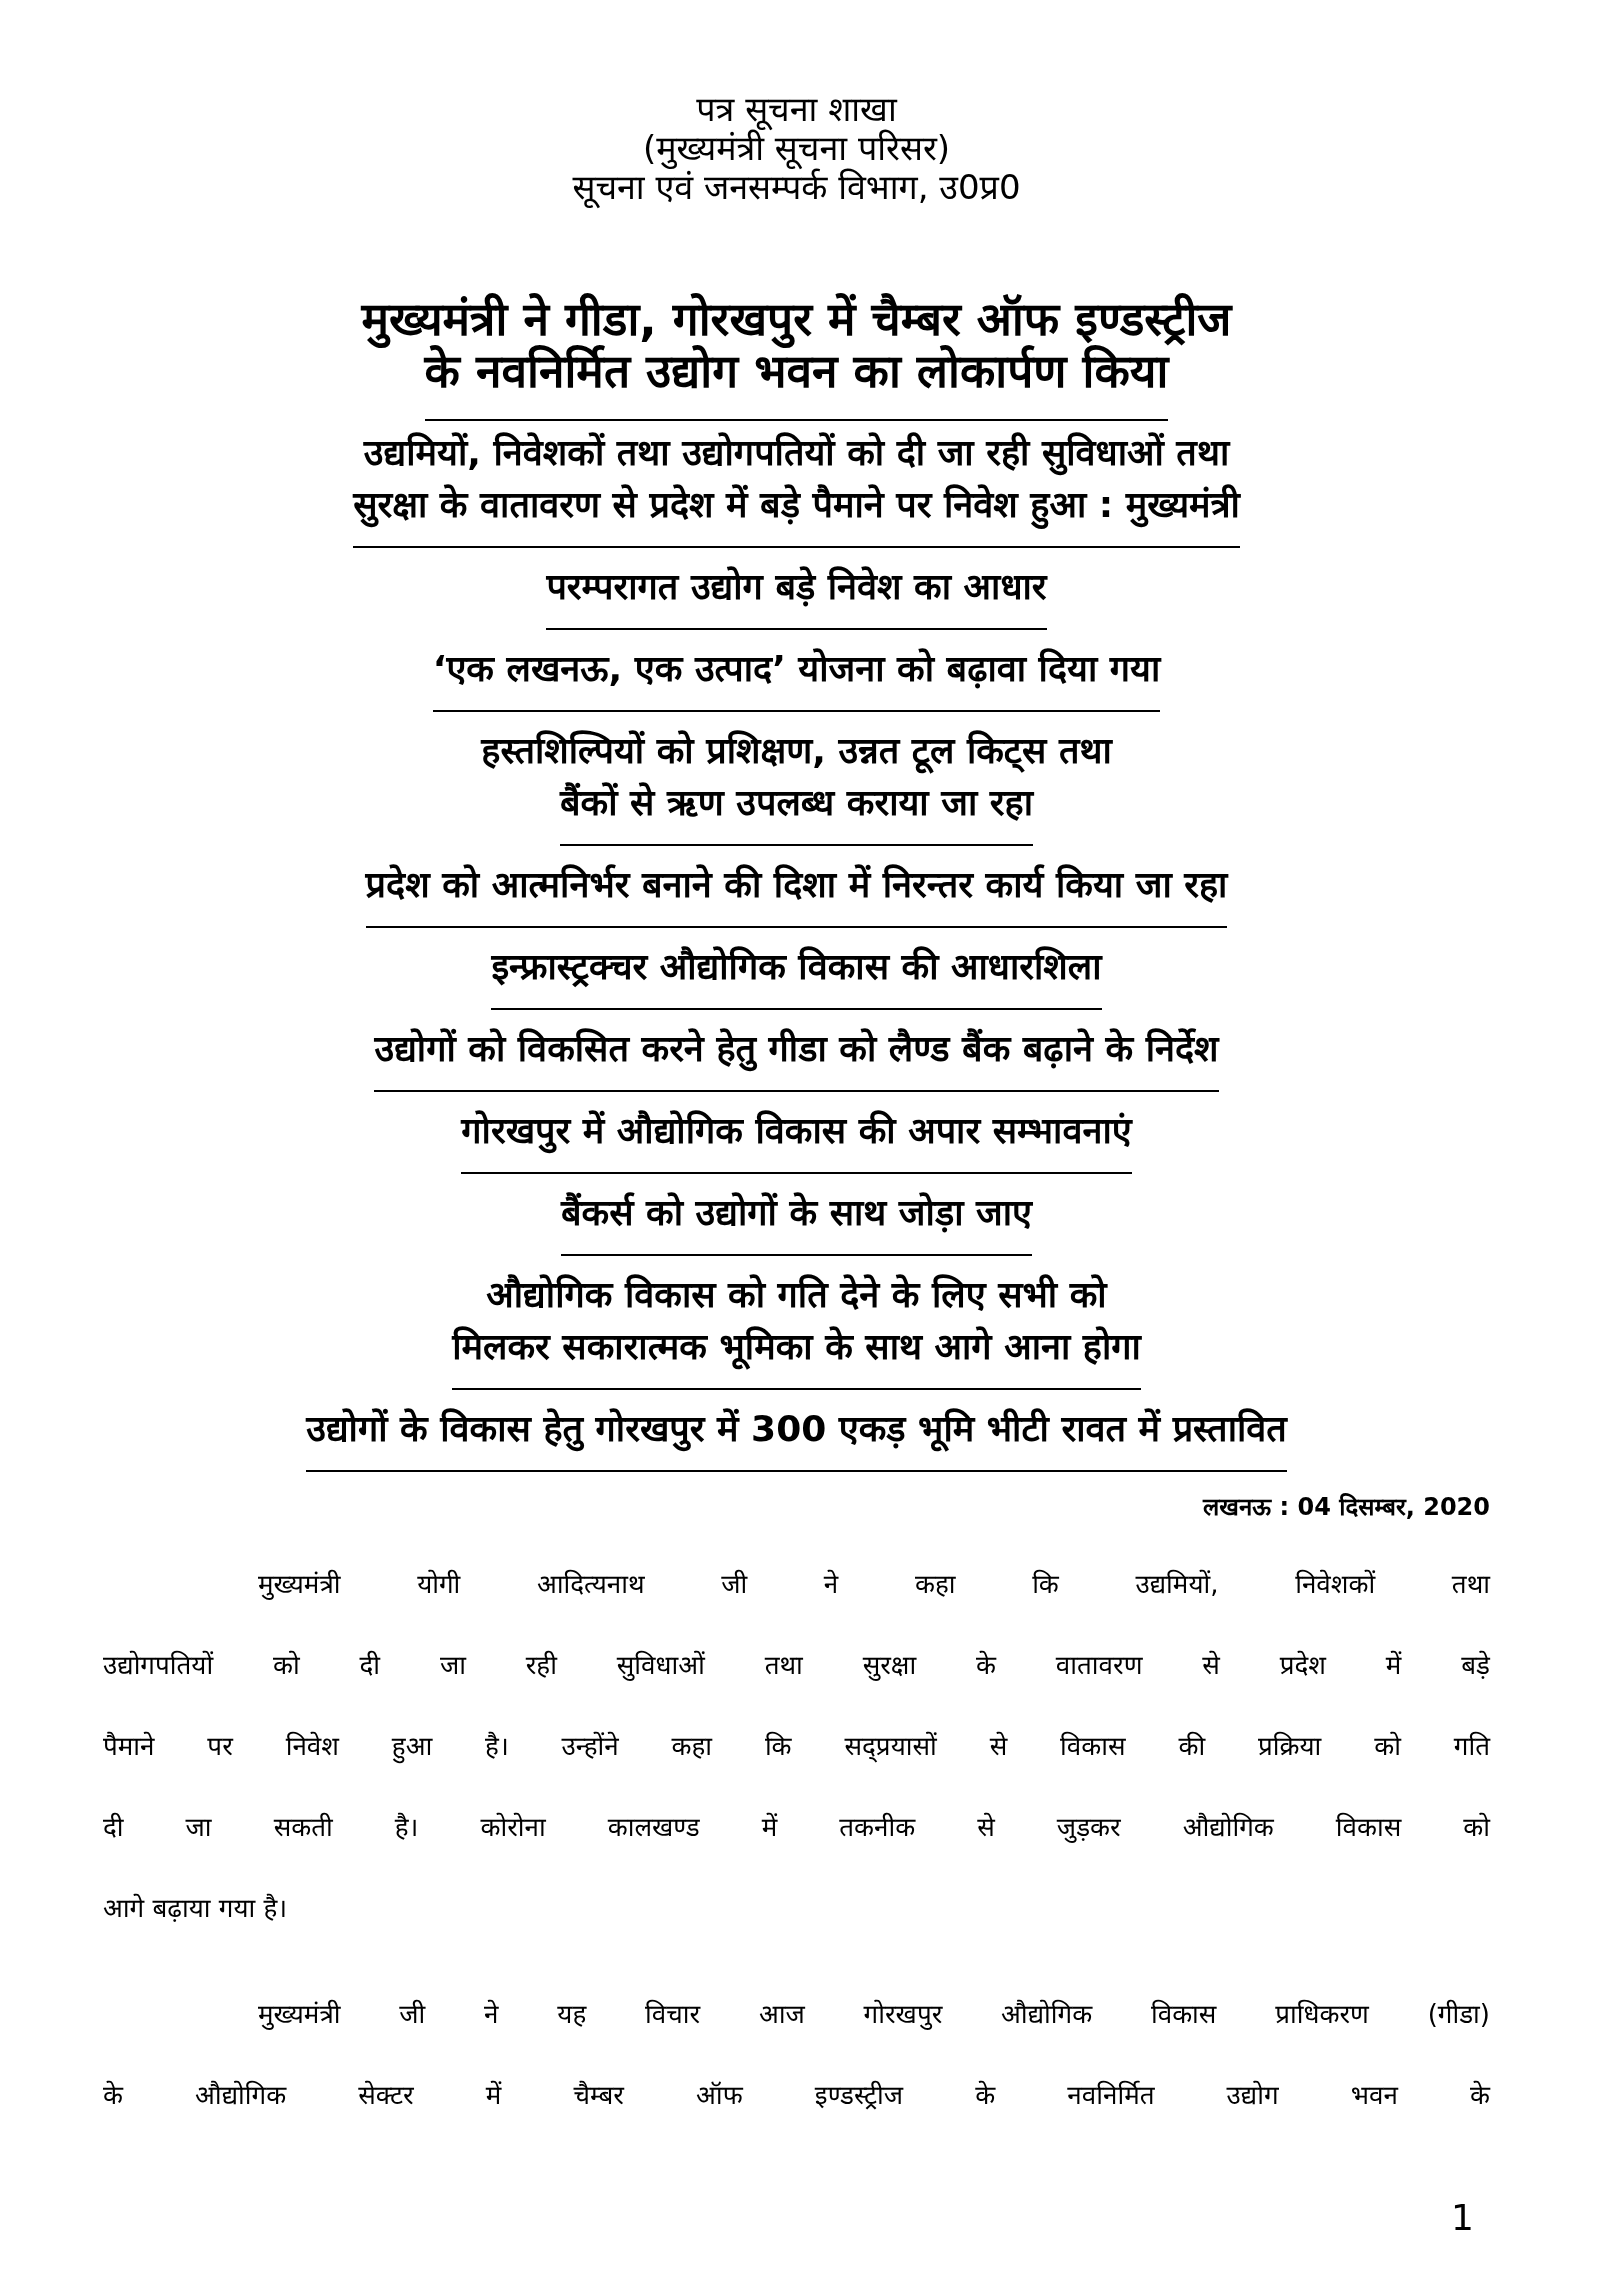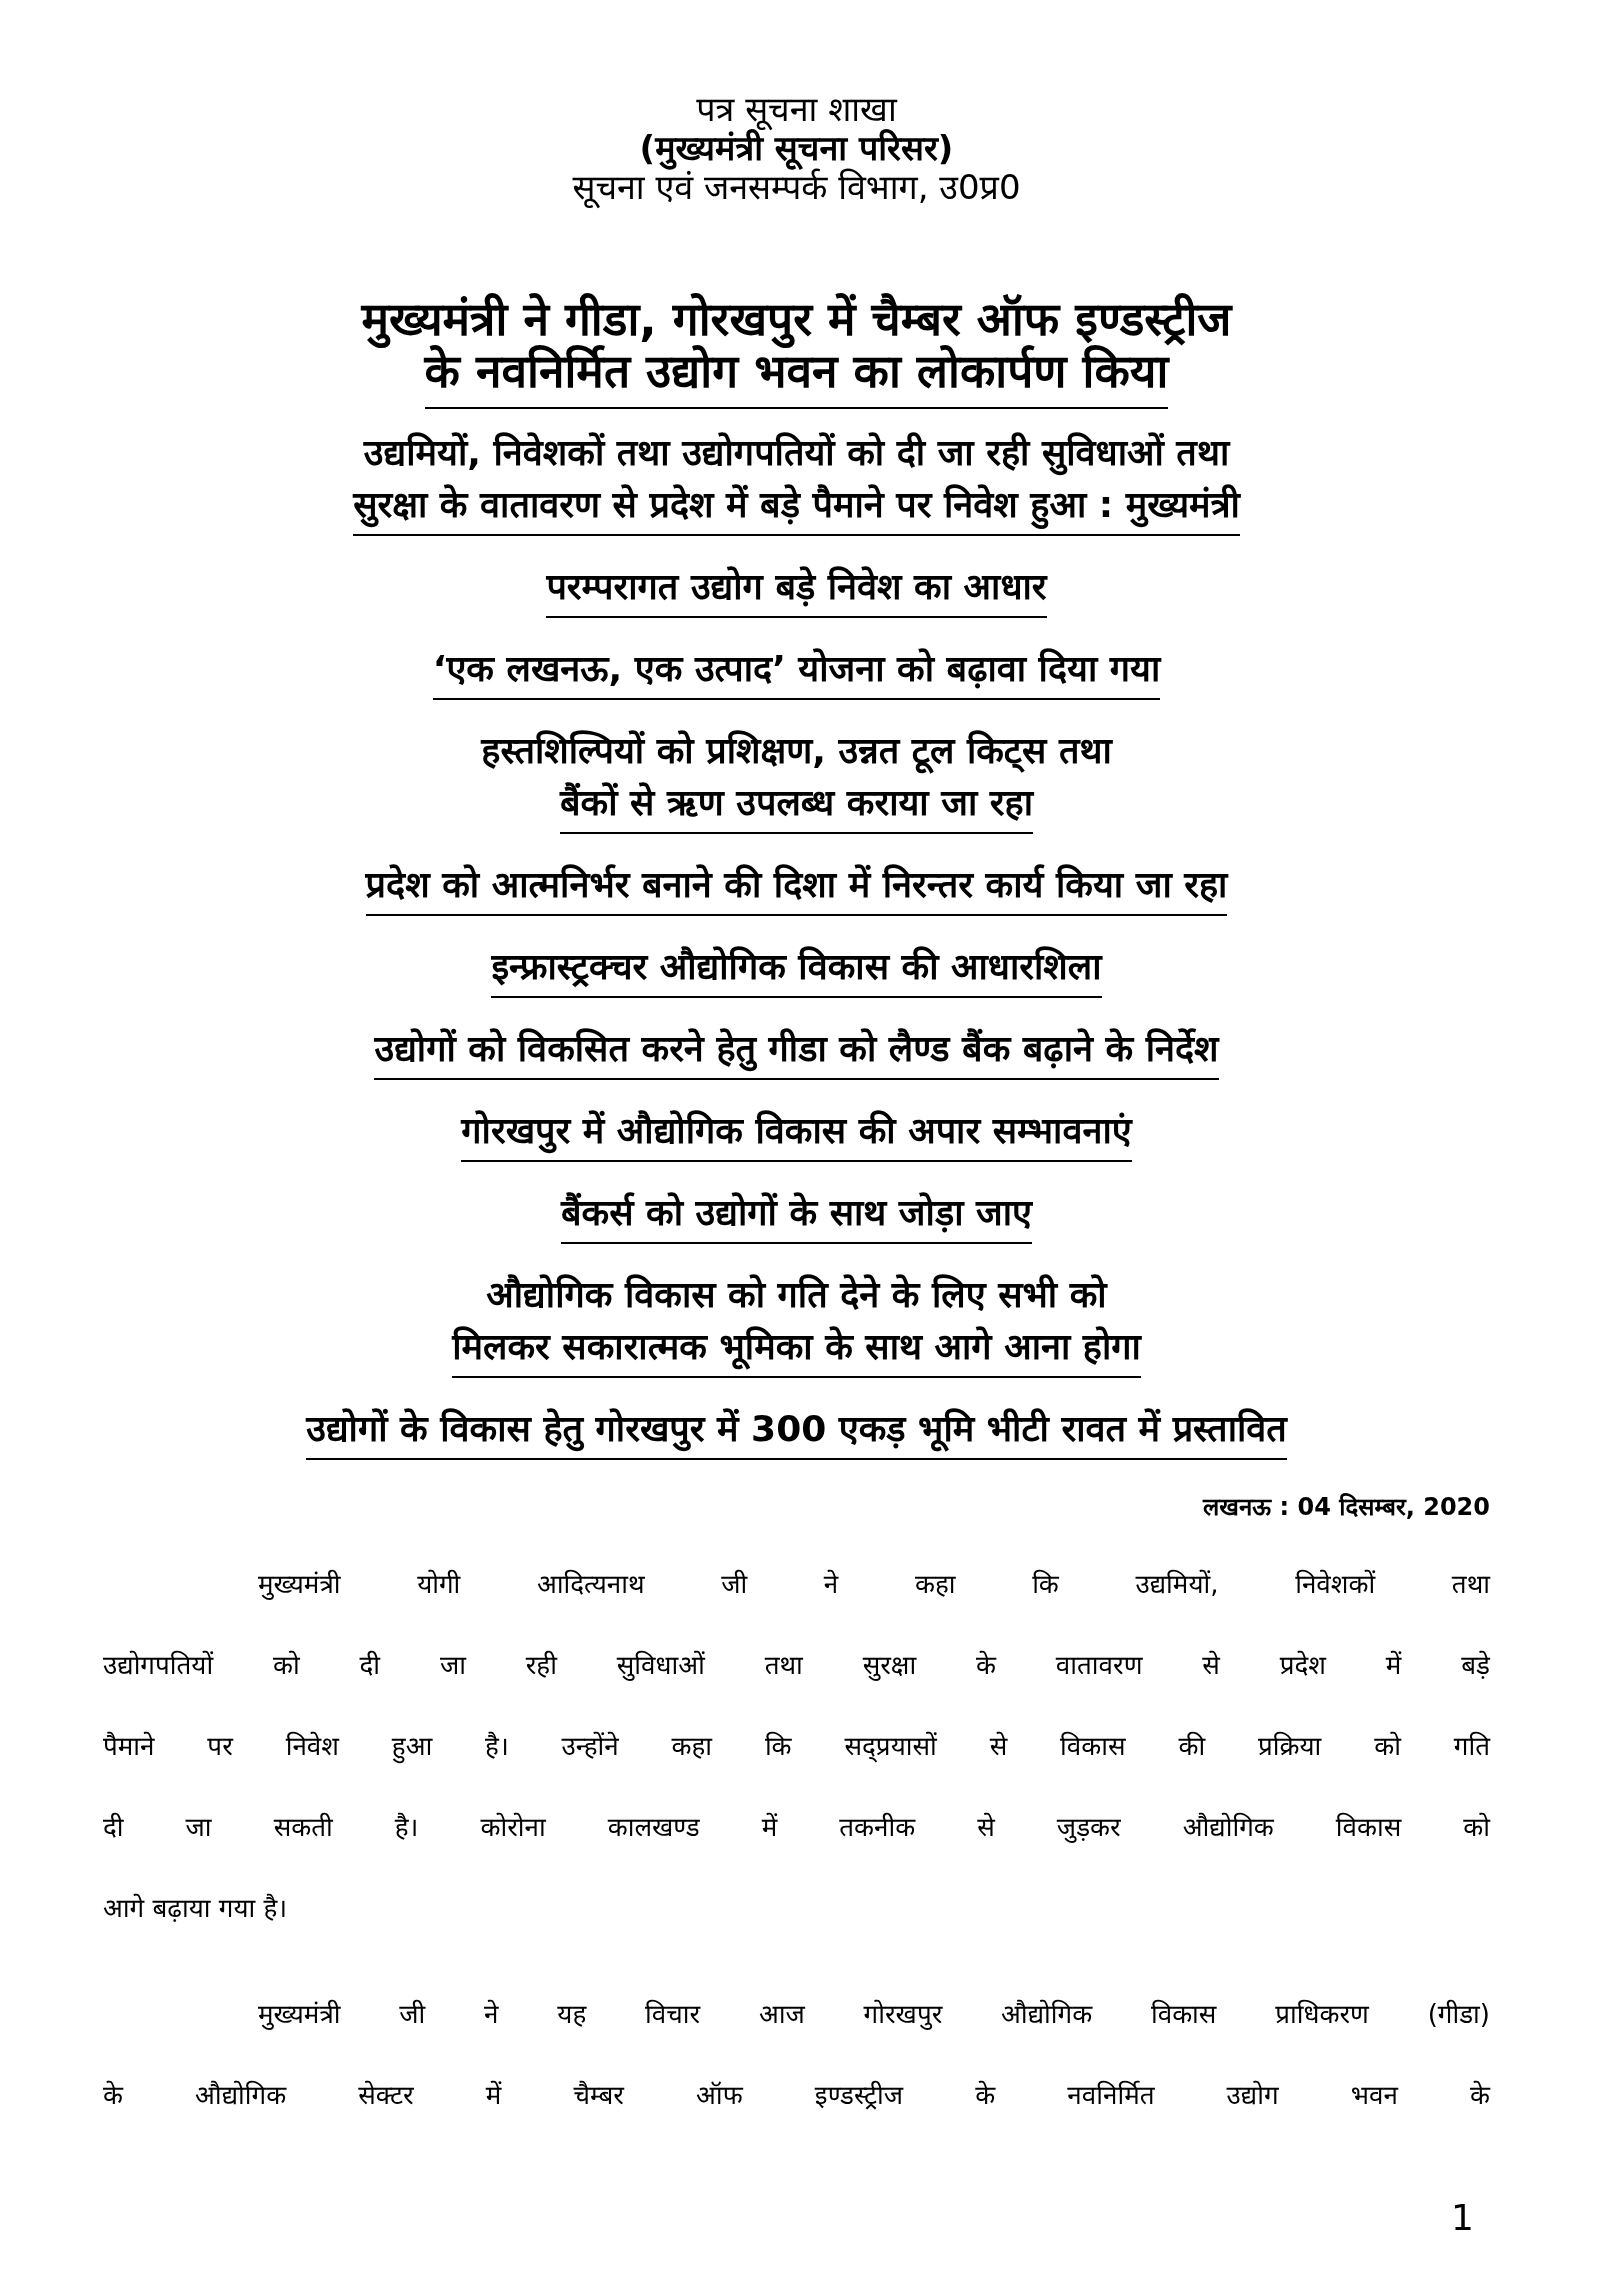--- a/index.html
+++ b/index.html
@@ -2,25 +2,25 @@
 <html lang="hi"><head>
 <meta charset="utf-8">
 <style>
   html,body{margin:0;padding:0;}
   body{
     width:1621px;height:2292px;background:#ffffff;color:#000;
     font-family:"DejaVu Sans", sans-serif;position:relative;overflow:hidden;
   }
   .page{position:absolute;inset:0;padding:90px 131px 0 103px;box-sizing:border-box;}
   .hdr{text-align:center;font-size:34px;line-height:39px;}
-  .hdr .bold{font-weight:bold;}
+  .hdr .bold{font-weight:normal;}
   .headings{margin-top:86px;}
   .h{text-align:center;font-weight:bold;font-size:36px;line-height:52px;margin:0 0 30px 0;}
   .h.title{font-size:46px;}
-  .u{border-bottom:2.9px solid #000;padding-bottom:9px;margin-top:17px;}
+  .u{border-bottom:2.9px solid #000;padding-bottom:21px;margin-top:17px;}
   .dateline{text-align:right;font-weight:bold;font-size:24px;line-height:45px;margin:3.9px 0 13.7px 0;}
   .para .ln{font-size:26px;line-height:81px;text-align:justify;text-align-last:justify;white-space:normal;}
   .para .ln.first{text-indent:155px;}
   .para .ln.last{text-align:left;text-align-last:left;}
   .para + .para{margin-top:25.5px;}
   .pageno{position:absolute;top:2197px;right:147px;font-size:36px;}
 </style>
 </head>
 <body>
 

